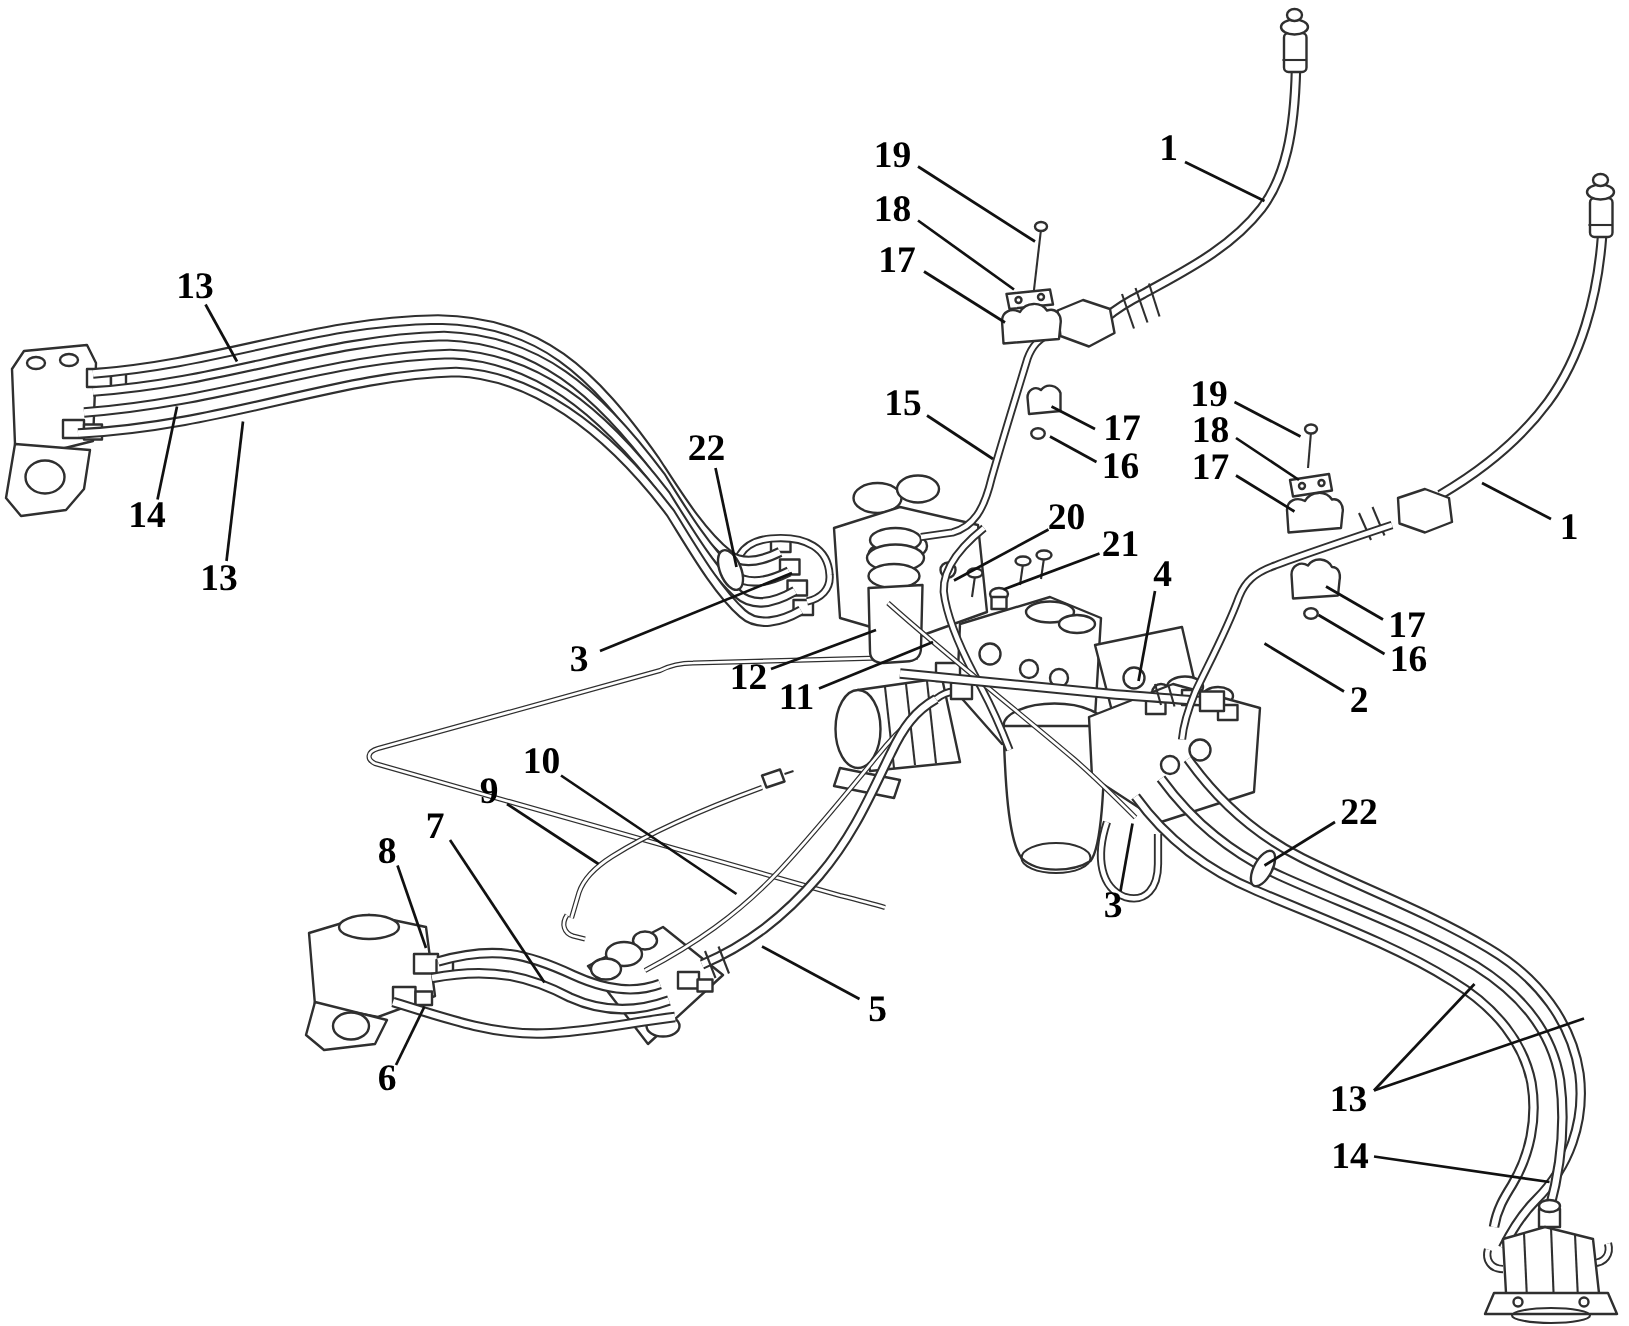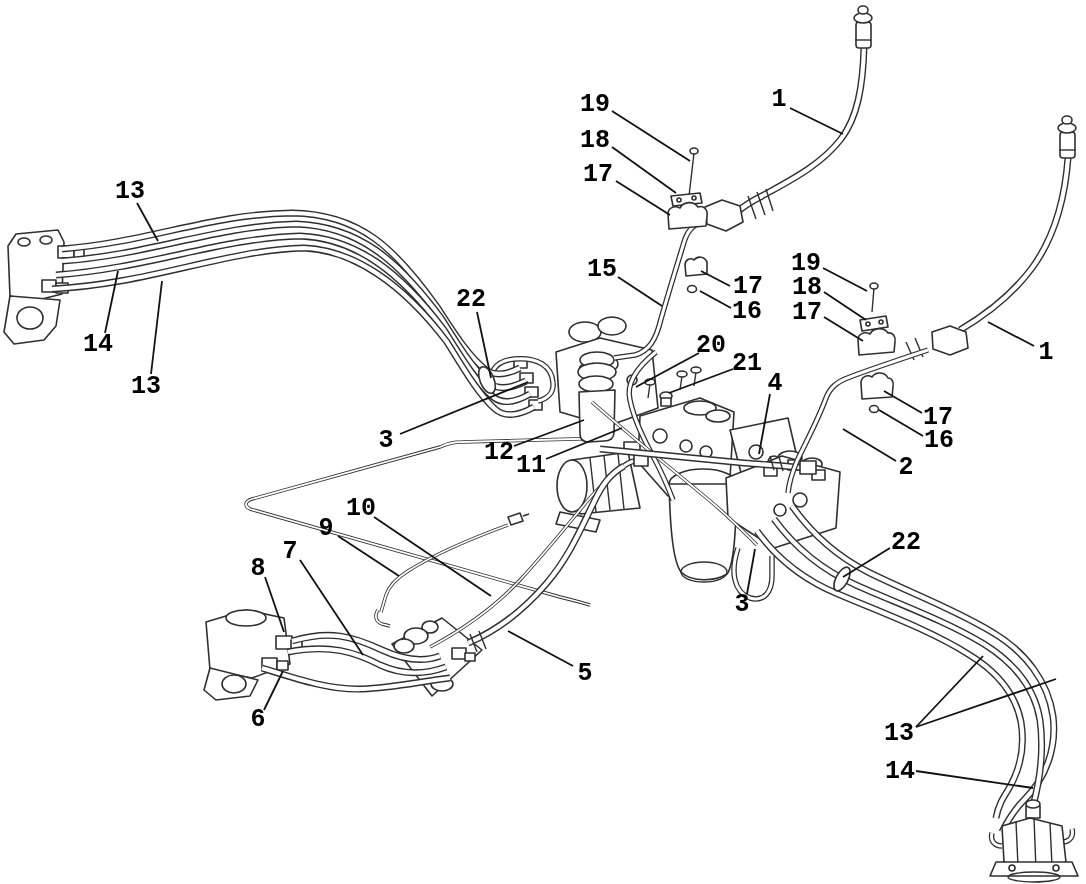--- a/index.html
+++ b/index.html
@@ -1,18 +1,18 @@
 <!DOCTYPE html>
 <html><head>
 <meta charset="utf-8">
 <title>Diagram</title>
 <style>
   html,body{margin:0;padding:0;background:#ffffff;}
   .stage{position:relative;width:1086px;height:884px;background:#ffffff;overflow:hidden;
-         font-family:Liberation Mono, monospace;}
+         font-family:Liberation Serif, serif;}
   svg{display:block}
   .part{fill:#ffffff;stroke:#2f2f2f;stroke-width:1.6;stroke-linejoin:round;}
   .part-l{fill:none;stroke:#2f2f2f;stroke-width:1.4;stroke-linejoin:round;}
   .hose{fill:none;stroke:#2f2f2f;stroke-width:7;stroke-linejoin:round;}
   .hose.inner{stroke:#ffffff;stroke-width:4.2;}
   .hose-sm{fill:none;stroke:#2f2f2f;stroke-width:5.5;stroke-linejoin:round;}
   .hose-sm.inner{stroke:#ffffff;stroke-width:3;}
   .tube-thin{fill:none;stroke:#2f2f2f;stroke-width:3.4;stroke-linejoin:round;}
   .tube-thin.inner{stroke:#ffffff;stroke-width:1.8;}
   .leader{stroke:#111111;stroke-width:1.8;}

